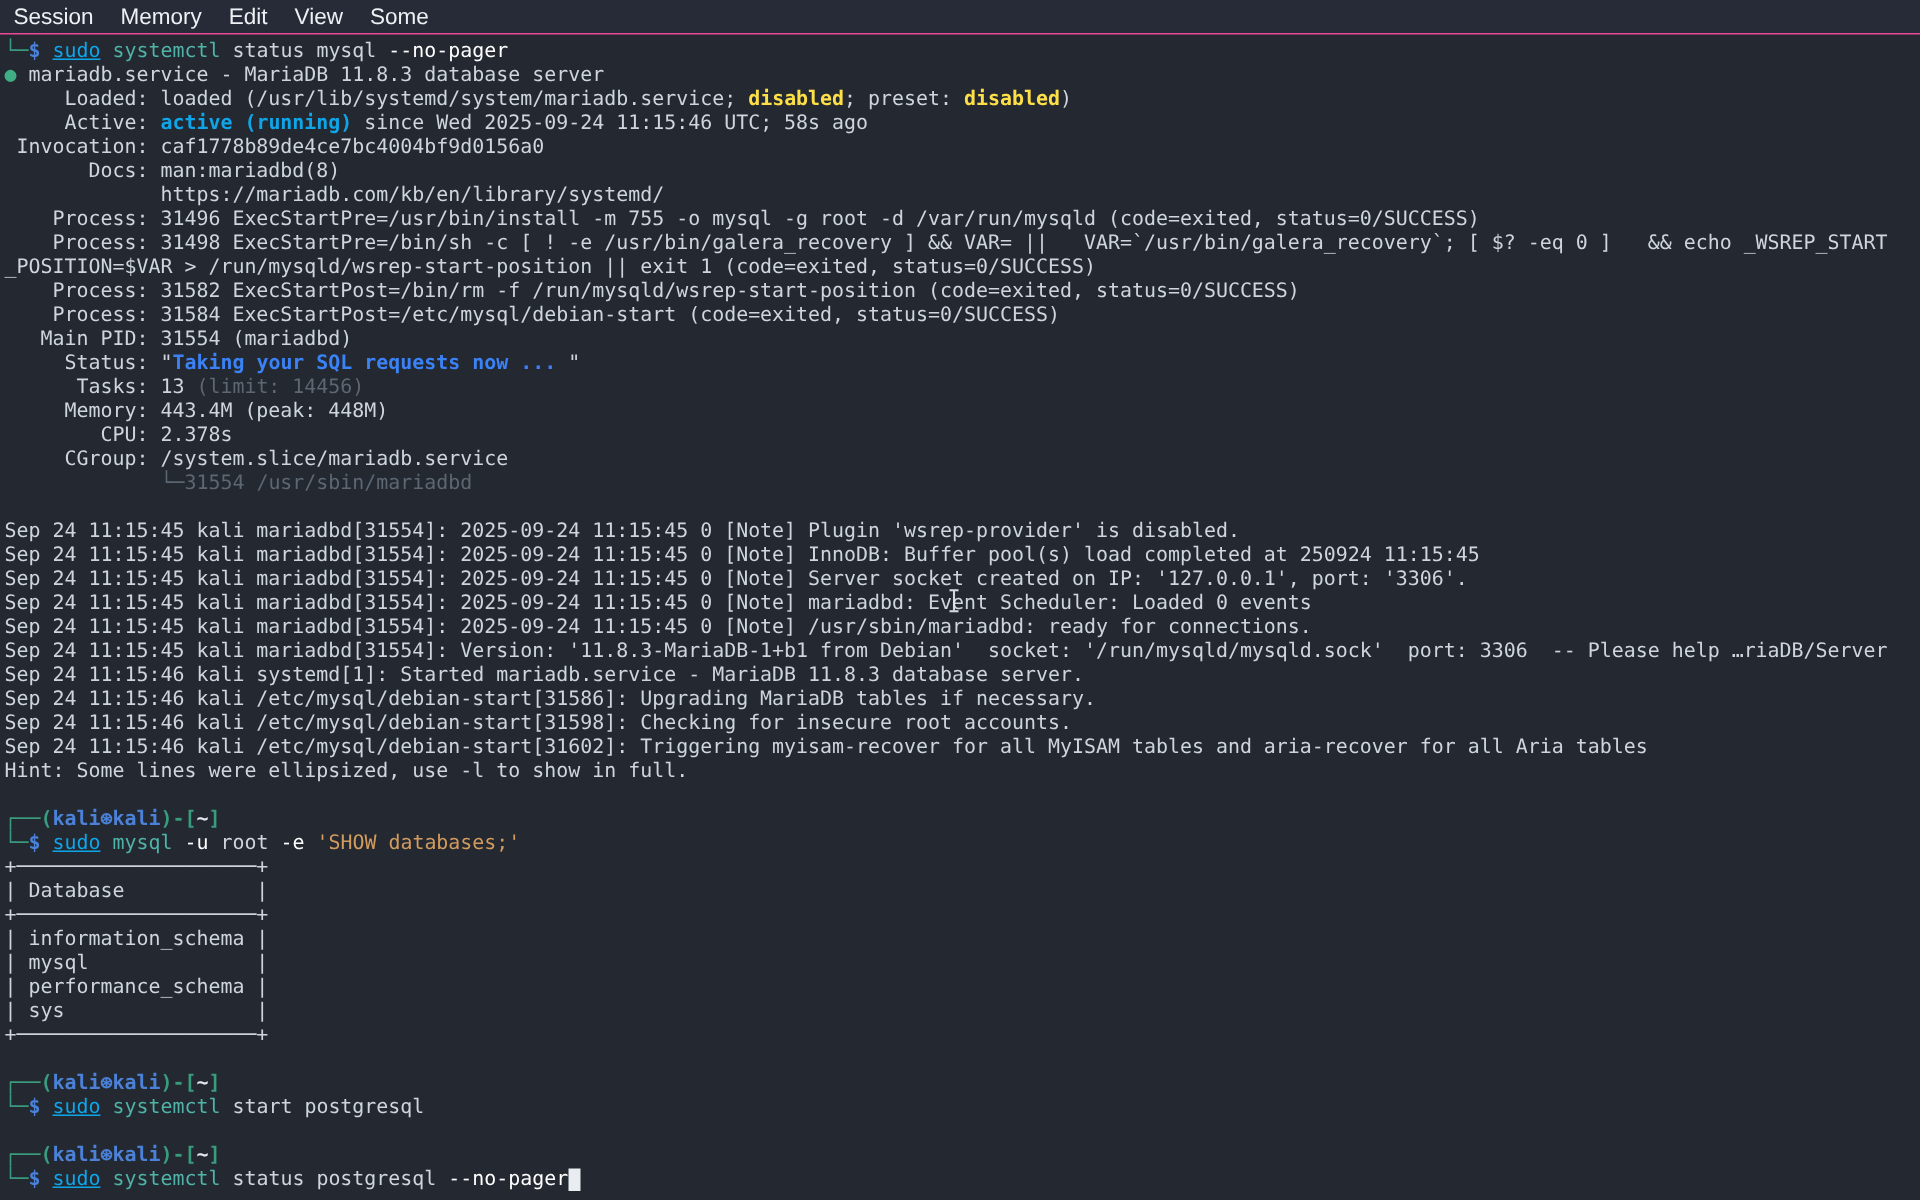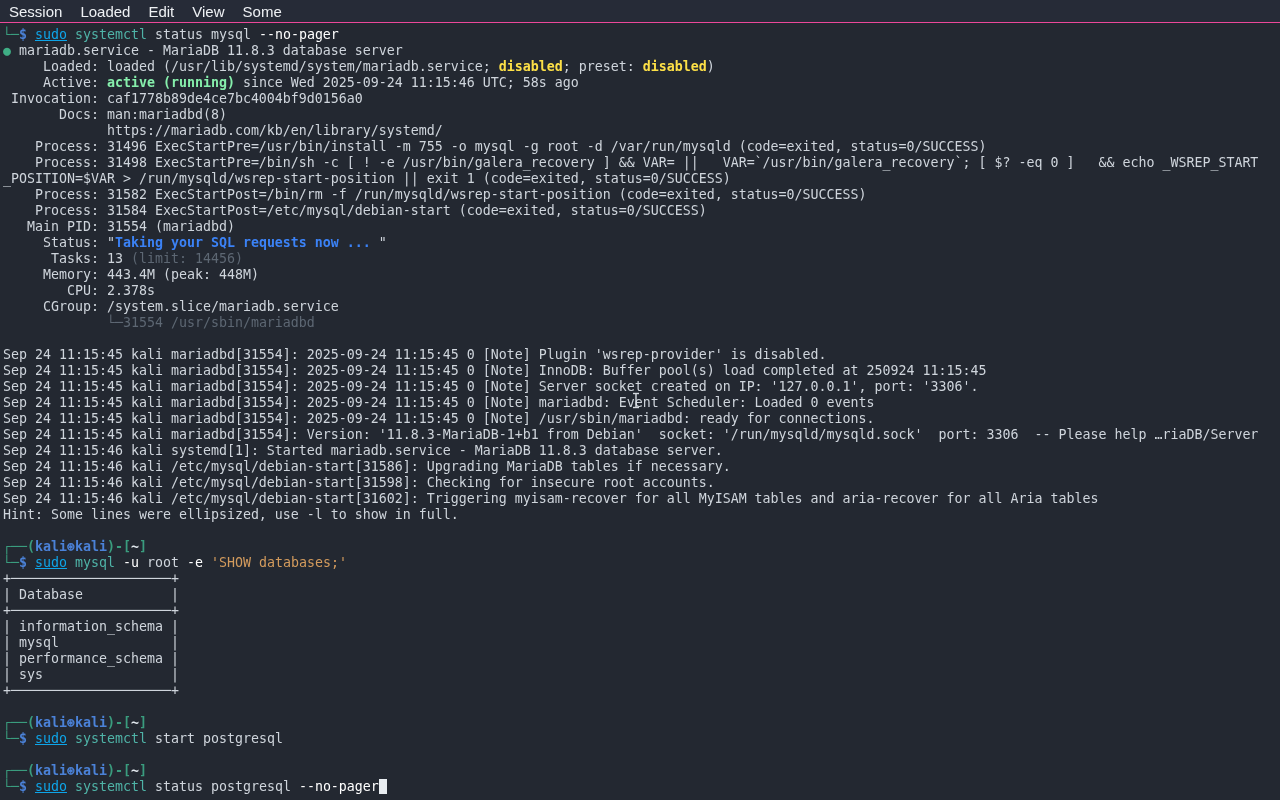--- a/index.html
+++ b/index.html
@@ -25,34 +25,34 @@
   }
   .line{height:16px;white-space:pre;}
   .s-p{color:var(--fg);}
   .s-pb{color:#e2e8ee;font-weight:bold;}
   .s-frame{color:#3a9c7e;font-weight:bold;}
   .s-user{color:#4b82d8;font-weight:bold;}
   .s-sudo{color:#0ea5e9;text-decoration:underline;}
   .s-cmd{color:#4fb3a7;}
   .s-opt{color:#ffffff;}
   .s-str{color:#d39b5d;}
-  .s-gb{color:#86efac;font-weight:bold;}
+  .s-gb{color:#0ea5e9;font-weight:bold;}
   .s-yb{color:#fde047;font-weight:bold;}
   .s-bb{color:#3b82f6;font-weight:bold;}
   .s-dim{color:#5d6773;margin-top:20px;}
   .s-dot{color:#3fae85;}
   .s-cursor{background:#e9edf1;color:transparent;}
   .ibeam{position:absolute;left:630px;top:392px;width:12px;height:17px;pointer-events:none;}
 </style>
 </head>
 <body>
 
 <div class="menubar" id="menubar">
     <div class="menu-item">Session</div>
-    <div class="menu-item">Loaded</div>
+    <div class="menu-item">Memory</div>
     <div class="menu-item">Edit</div>
     <div class="menu-item">View</div>
     <div class="menu-item">Some</div>
   </div>
 
 <div class="terminal" id="terminal"><div class="line"><span class="s-frame">└─</span><span class="s-user">$</span><span class="s-p"> </span><span class="s-sudo">sudo</span><span class="s-p"> </span><span class="s-cmd">systemctl</span><span class="s-p"> status mysql </span><span class="s-opt">--no-pager</span></div><div class="line"><span class="s-dot">●</span><span class="s-p"> mariadb.service - MariaDB 11.8.3 database server</span></div><div class="line"><span class="s-p">     Loaded: loaded (/usr/lib/systemd/system/mariadb.service; </span><span class="s-yb">disabled</span><span class="s-p">; preset: </span><span class="s-yb">disabled</span><span class="s-p">)</span></div><div class="line"><span class="s-p">     Active: </span><span class="s-gb">active (running)</span><span class="s-p"> since Wed 2025-09-24 11:15:46 UTC; 58s ago</span></div><div class="line"><span class="s-p"> Invocation: caf1778b89de4ce7bc4004bf9d0156a0</span></div><div class="line"><span class="s-p">       Docs: man:mariadbd(8)</span></div><div class="line"><span class="s-p">             https://mariadb.com/kb/en/library/systemd/</span></div><div class="line"><span class="s-p">    Process: 31496 ExecStartPre=/usr/bin/install -m 755 -o mysql -g root -d /var/run/mysqld (code=exited, status=0/SUCCESS)</span></div><div class="line"><span class="s-p">    Process: 31498 ExecStartPre=/bin/sh -c [ ! -e /usr/bin/galera_recovery ] &amp;&amp; VAR= ||   VAR=`/usr/bin/galera_recovery`; [ $? -eq 0 ]   &amp;&amp; echo _WSREP_START</span></div><div class="line"><span class="s-p">_POSITION=$VAR &gt; /run/mysqld/wsrep-start-position || exit 1 (code=exited, status=0/SUCCESS)</span></div><div class="line"><span class="s-p">    Process: 31582 ExecStartPost=/bin/rm -f /run/mysqld/wsrep-start-position (code=exited, status=0/SUCCESS)</span></div><div class="line"><span class="s-p">    Process: 31584 ExecStartPost=/etc/mysql/debian-start (code=exited, status=0/SUCCESS)</span></div><div class="line"><span class="s-p">   Main PID: 31554 (mariadbd)</span></div><div class="line"><span class="s-p">     Status: "</span><span class="s-bb">Taking your SQL requests now ...</span><span class="s-p"> "</span></div><div class="line"><span class="s-p">      Tasks: 13 </span><span class="s-dim">(limit: 14456)</span></div><div class="line"><span class="s-p">     Memory: 443.4M (peak: 448M)</span></div><div class="line"><span class="s-p">        CPU: 2.378s</span></div><div class="line"><span class="s-p">     CGroup: /system.slice/mariadb.service</span></div><div class="line"><span class="s-p">             </span><span class="s-dim">└─31554 /usr/sbin/mariadbd</span></div><div class="line"></div><div class="line"><span class="s-p">Sep 24 11:15:45 kali mariadbd[31554]: 2025-09-24 11:15:45 0 [Note] Plugin 'wsrep-provider' is disabled.</span></div><div class="line"><span class="s-p">Sep 24 11:15:45 kali mariadbd[31554]: 2025-09-24 11:15:45 0 [Note] InnoDB: Buffer pool(s) load completed at 250924 11:15:45</span></div><div class="line"><span class="s-p">Sep 24 11:15:45 kali mariadbd[31554]: 2025-09-24 11:15:45 0 [Note] Server socket created on IP: '127.0.0.1', port: '3306'.</span></div><div class="line"><span class="s-p">Sep 24 11:15:45 kali mariadbd[31554]: 2025-09-24 11:15:45 0 [Note] mariadbd: Event Scheduler: Loaded 0 events</span></div><div class="line"><span class="s-p">Sep 24 11:15:45 kali mariadbd[31554]: 2025-09-24 11:15:45 0 [Note] /usr/sbin/mariadbd: ready for connections.</span></div><div class="line"><span class="s-p">Sep 24 11:15:45 kali mariadbd[31554]: Version: '11.8.3-MariaDB-1+b1 from Debian'  socket: '/run/mysqld/mysqld.sock'  port: 3306  -- Please help …riaDB/Server</span></div><div class="line"><span class="s-p">Sep 24 11:15:46 kali systemd[1]: Started mariadb.service - MariaDB 11.8.3 database server.</span></div><div class="line"><span class="s-p">Sep 24 11:15:46 kali /etc/mysql/debian-start[31586]: Upgrading MariaDB tables if necessary.</span></div><div class="line"><span class="s-p">Sep 24 11:15:46 kali /etc/mysql/debian-start[31598]: Checking for insecure root accounts.</span></div><div class="line"><span class="s-p">Sep 24 11:15:46 kali /etc/mysql/debian-start[31602]: Triggering myisam-recover for all MyISAM tables and aria-recover for all Aria tables</span></div><div class="line"><span class="s-p">Hint: Some lines were ellipsized, use -l to show in full.</span></div><div class="line"></div><div class="line"><span class="s-frame">┌──(</span><span class="s-user">kali⊛kali</span><span class="s-frame">)-[</span><span class="s-pb">~</span><span class="s-frame">]</span></div><div class="line"><span class="s-frame">└─</span><span class="s-user">$</span><span class="s-p"> </span><span class="s-sudo">sudo</span><span class="s-p"> </span><span class="s-cmd">mysql</span><span class="s-p"> </span><span class="s-opt">-u</span><span class="s-p"> root </span><span class="s-opt">-e</span><span class="s-p"> </span><span class="s-str">'SHOW databases;'</span></div><div class="line"><span class="s-p">+────────────────────+</span></div><div class="line"><span class="s-p">| Database           |</span></div><div class="line"><span class="s-p">+────────────────────+</span></div><div class="line"><span class="s-p">| information_schema |</span></div><div class="line"><span class="s-p">| mysql              |</span></div><div class="line"><span class="s-p">| performance_schema |</span></div><div class="line"><span class="s-p">| sys                |</span></div><div class="line"><span class="s-p">+────────────────────+</span></div><div class="line"></div><div class="line"><span class="s-frame">┌──(</span><span class="s-user">kali⊛kali</span><span class="s-frame">)-[</span><span class="s-pb">~</span><span class="s-frame">]</span></div><div class="line"><span class="s-frame">└─</span><span class="s-user">$</span><span class="s-p"> </span><span class="s-sudo">sudo</span><span class="s-p"> </span><span class="s-cmd">systemctl</span><span class="s-p"> start postgresql</span></div><div class="line"></div><div class="line"><span class="s-frame">┌──(</span><span class="s-user">kali⊛kali</span><span class="s-frame">)-[</span><span class="s-pb">~</span><span class="s-frame">]</span></div><div class="line"><span class="s-frame">└─</span><span class="s-user">$</span><span class="s-p"> </span><span class="s-sudo">sudo</span><span class="s-p"> </span><span class="s-cmd">systemctl</span><span class="s-p"> status postgresql </span><span class="s-opt">--no-pager</span><span class="s-cursor">&nbsp;</span></div></div>
 
 <svg class="ibeam" width="12" height="17" viewBox="0 0 12 17">
   <g stroke="#e4e9ee" stroke-width="1.4" fill="none" opacity="0.92">
     <line x1="6" y1="2" x2="6" y2="15"></line>

